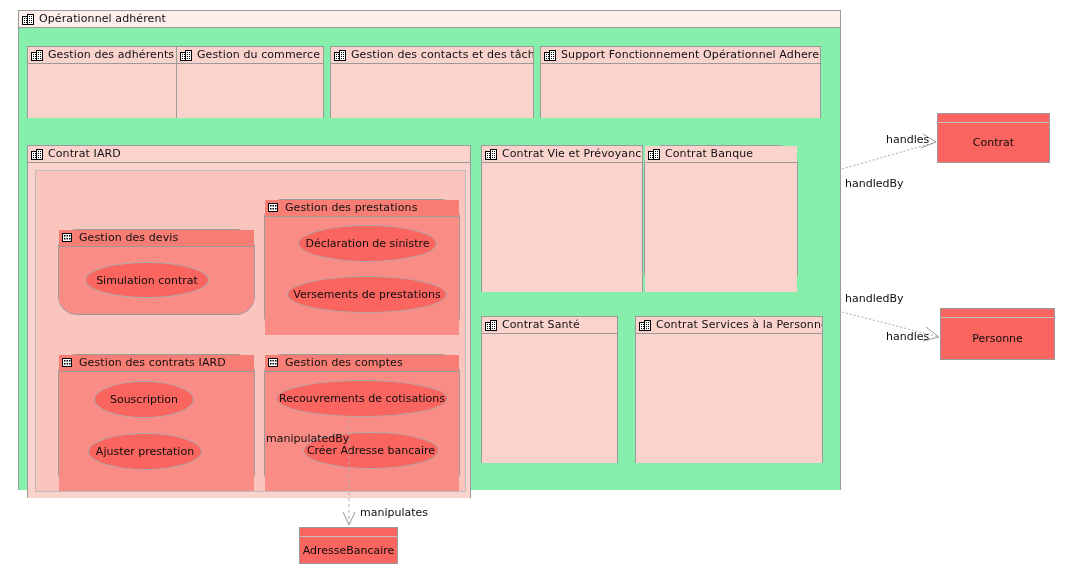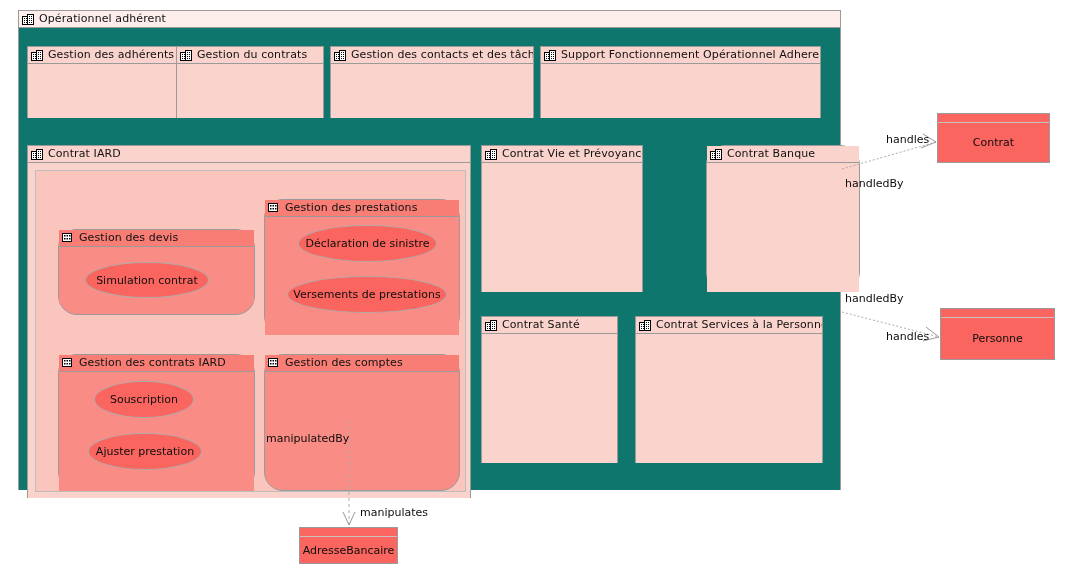--- a/index.html
+++ b/index.html
@@ -37,21 +37,21 @@
   }
   .pkg > .pkg-body {
     position: relative;
     box-sizing: border-box;
     width: 100%;
   }
 
   
   .lvl-outer { background: #fdeeeb; }
   .lvl-outer > .pkg-header { background: #fdeeeb; }
-  .lvl-outer > .pkg-body   { background: #0f766e; }
+  .lvl-outer > .pkg-body   { background: #86efac; }
 
   
   .lvl-1 { background: #fbd3cd; }
   .lvl-1 > .pkg-header { background: #fbd3cd; }
   .lvl-1 > .pkg-body   { background: #fbd3cd; }
 
   
   .lvl-2 { background: #fac5bd; border: 1px solid #bdbdbd; }
 
   
@@ -200,21 +200,21 @@
             <rect x="7" y="3" width="1" height="1" fill="#000"></rect>
               <rect x="9" y="3" width="1" height="1" fill="#000"></rect>
             <rect x="7" y="5" width="1" height="1" fill="#000"></rect>
               <rect x="9" y="5" width="1" height="1" fill="#000"></rect>
             <rect x="7" y="7" width="1" height="1" fill="#000"></rect>
               <rect x="9" y="7" width="1" height="1" fill="#000"></rect>
             <rect x="7" y="9" width="1" height="1" fill="#000"></rect>
               <rect x="9" y="9" width="1" height="1" fill="#000"></rect>
           </svg>
         </span>
-        <span class="pkg-title">Gestion du contrats</span>
+        <span class="pkg-title">Gestion du commerce</span>
       </div>
       <div class="pkg-body" style="height:54px;"></div>
     </div>
 
     <div class="pkg lvl-1" style="left:311px; top:18px; width:204px; height:72px;">
       <div class="pkg-header">
         <span class="pkg-icon">
           <svg width="13" height="13" viewBox="0 0 13 13">
             <rect x="0.5" y="3.5" width="6" height="8" fill="#ffffff" stroke="#000" stroke-width="1"></rect>
             <rect x="5.5" y="1.5" width="6" height="10" fill="#ffffff" stroke="#000" stroke-width="1"></rect>
@@ -374,20 +374,28 @@
                   <rect x="2" y="3" width="1.5" height="1.5" fill="#000"></rect>
                   <rect x="4.5" y="3" width="1.5" height="1.5" fill="#000"></rect>
                   <rect x="7" y="3" width="1.5" height="1.5" fill="#000"></rect>
                   <rect x="2" y="6" width="1.5" height="1.5" fill="#000"></rect>
                   <rect x="4.5" y="6" width="1.5" height="1.5" fill="#000"></rect>
                   <rect x="7" y="6" width="1.5" height="1.5" fill="#000"></rect>
                 </svg>
               </span>
               <span class="pkg-title">Gestion des comptes</span>
             </div>
+            <div class="pkg-body" style="height:119px;">
+              <div class="usecase" style="left:11px; top:8px; width:172px; height:37px;">
+                <span>Recouvrements de cotisations</span>
+              </div>
+              <div class="usecase" style="left:38px; top:60px; width:136px; height:37px;">
+                <span>Créer Adresse bancaire</span>
+              </div>
+            </div>
           </div>
 
         </div>
       </div>
     </div>
 
     <div class="pkg lvl-1" style="left:462px; top:117px; width:162px; height:147px;">
       <div class="pkg-header">
         <span class="pkg-icon">
           <svg width="13" height="13" viewBox="0 0 13 13">
@@ -407,21 +415,21 @@
               <rect x="9" y="7" width="1" height="1" fill="#000"></rect>
             <rect x="7" y="9" width="1" height="1" fill="#000"></rect>
               <rect x="9" y="9" width="1" height="1" fill="#000"></rect>
           </svg>
         </span>
         <span class="pkg-title">Contrat Vie et Prévoyance</span>
       </div>
       <div class="pkg-body" style="height:129px;"></div>
     </div>
 
-    <div class="pkg lvl-1" style="left:687px; top:117px; width:154px; height:147px;border-radius:20px;">
+    <div class="pkg lvl-1" style="left:625px; top:117px; width:154px; height:147px;border-radius:20px;">
       <div class="pkg-header">
         <span class="pkg-icon">
           <svg width="13" height="13" viewBox="0 0 13 13">
             <rect x="0.5" y="3.5" width="6" height="8" fill="#ffffff" stroke="#000" stroke-width="1"></rect>
             <rect x="5.5" y="1.5" width="6" height="10" fill="#ffffff" stroke="#000" stroke-width="1"></rect>
             <rect x="2" y="5" width="1" height="1" fill="#000"></rect>
               <rect x="4" y="5" width="1" height="1" fill="#000"></rect>
             <rect x="2" y="7" width="1" height="1" fill="#000"></rect>
               <rect x="4" y="7" width="1" height="1" fill="#000"></rect>
             <rect x="2" y="9" width="1" height="1" fill="#000"></rect>

